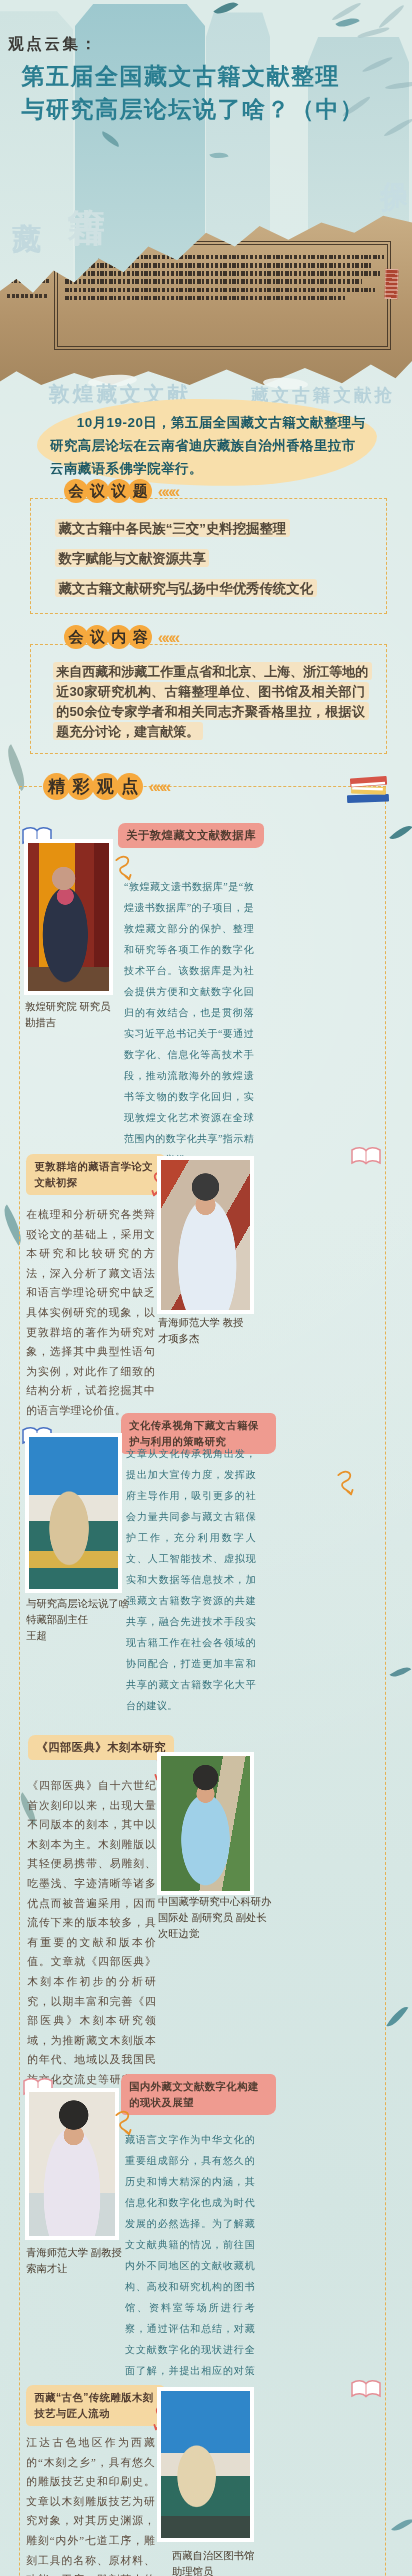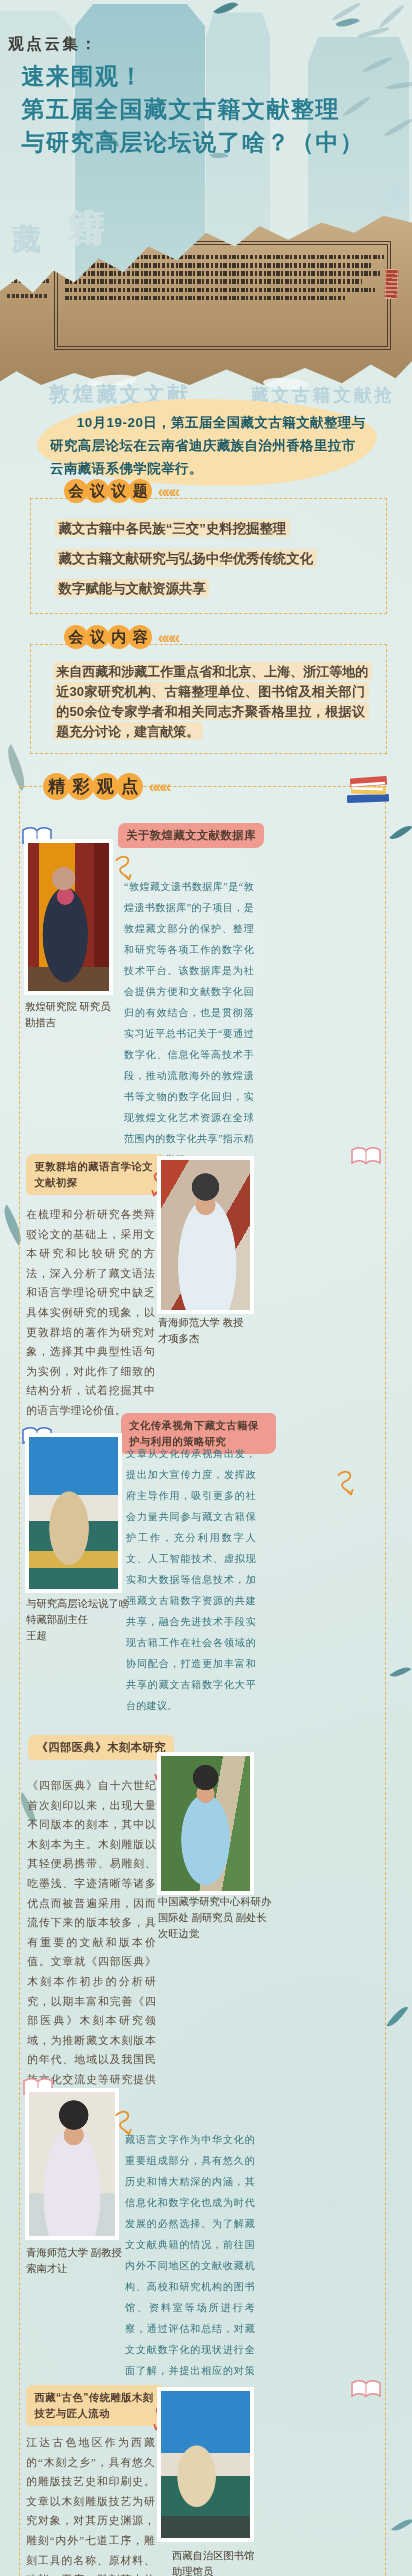--- a/index.html
+++ b/index.html
@@ -137,21 +137,20 @@
   <div class="bam" style="left:385px;top:83px;transform:rotate(-8deg);"></div>
   <div class="bam" style="left:340px;top:104px;transform:rotate(-35deg);"></div>
   <div class="bam" style="left:382px;top:125px;transform:rotate(-30deg);"></div>
   <div class="leaf" style="left:214px;top:3.1px;width:24px;height:10.3px;background:#4d868c;transform:rotate(-38deg);"></div>
   <div class="leaf" style="left:336px;top:17.5px;width:23px;height:8.8px;background:#74a6ac;transform:rotate(-28deg);"></div>
   <div class="leaf" style="left:100px;top:135px;width:20.6px;height:8.2px;background:#6fa3a9;transform:rotate(24deg);"></div>
   <div class="leaf" style="left:210px;top:152px;width:17.5px;height:7.2px;background:#8db8bc;transform:rotate(-15deg);"></div>
 
   <div class="abs kicker">观点云集：</div>
   <div class="abs title">
-    <div>速来围观！</div>
     <div>第五届全国藏文古籍文献整理</div>
     <div>与研究高层论坛说了啥？（中）</div>
   </div>
 
   <div class="wm wm1">藏文</div>
   <div class="wm wm2">古籍</div>
   <div class="wm wm3">保护</div>
 
   <div class="abs manuscript">
     <div class="ms-frame">
@@ -178,22 +177,22 @@
   <div class="dbox agenda-box">
     <div class="cbadge" style="left:33px;top:-19.6px;">
       <span class="cb">会</span>
       <span class="cb">议</span>
       <span class="cb">议</span>
       <span class="cb">题</span>
       <span class="chev">«««</span>
     </div>
     <div class="agenda-items">
       <div class="agenda-item"><span class="hl">藏文古籍中各民族“三交”史料挖掘整理</span></div>
+      <div class="agenda-item"><span class="hl">数字赋能与文献资源共享</span></div>
       <div class="agenda-item"><span class="hl">藏文古籍文献研究与弘扬中华优秀传统文化</span></div>
-      <div class="agenda-item"><span class="hl">数字赋能与文献资源共享</span></div>
     </div>
   </div>
 
   <div class="dbox content-box">
     <div class="cbadge" style="left:33px;top:-19.6px;">
       <span class="cb">会</span>
       <span class="cb">议</span>
       <span class="cb">内</span>
       <span class="cb">容</span>
       <span class="chev">«««</span>
@@ -290,20 +289,21 @@
     <div class="pframe" style="left:137px;top:965px;width:89px;height:135px;">
       <div class="photo ph4"></div>
     </div>
     <div class="body-t brown" style="left:7.2px;top:989px;width:129px;">《四部医典》自十六世纪首次刻印以来，出现大量不同版本的刻本，其中以木刻本为主。木刻雕版以其轻便易携带、易雕刻、吃墨浅、字迹清晰等诸多优点而被普遍采用，因而流传下来的版本较多，具有重要的文献和版本价值。文章就《四部医典》木刻本作初步的分析研究，以期丰富和完善《四部医典》木刻本研究领域，为推断藏文木刻版本的年代、地域以及我国民族文化交流史等研究提供参考建议。</div>
     <div class="caption" style="left:138px;top:1107px;width:118px;">
       <div>中国藏学研究中心科研办</div>
       <div>国际处 副研究员 副处长</div>
       <div>次旺边觉</div>
     </div>
 
+    <div class="sbadge pink two" style="left:101px;top:1287px;width:155px;">国内外藏文文献数字化构建的现状及展望</div>
     <svg class="bookicon" style="left:2.1px;top:1289px;" viewBox="0 0 64 44">
       <path d="M4 8 C14 2 26 2 32 9 C38 2 50 2 60 8 L60 34 C50 28 38 28 32 35 C26 28 14 28 4 34 Z" fill="#fff" stroke="#e58f96" stroke-width="3"></path>
         <path d="M32 9 L32 35" stroke="#e58f96" stroke-width="2"></path>
     </svg>
     <div class="pframe" style="left:5.2px;top:1301px;width:86px;height:144px;">
       <div class="photo ph5"></div>
     </div>
     <svg class="doodle" style="left:93px;top:1323px;" viewBox="0 0 50 55">
       <path d="M6 10 C20 -2 34 4 28 16 C24 24 10 22 14 32 C17 39 26 40 30 46" fill="none" stroke="#e8922a" stroke-width="3.5" stroke-linecap="round"></path>
       <path d="M24 42 L31 48 L34 39" fill="none" stroke="#e8922a" stroke-width="3.5" stroke-linecap="round" stroke-linejoin="round"></path>

